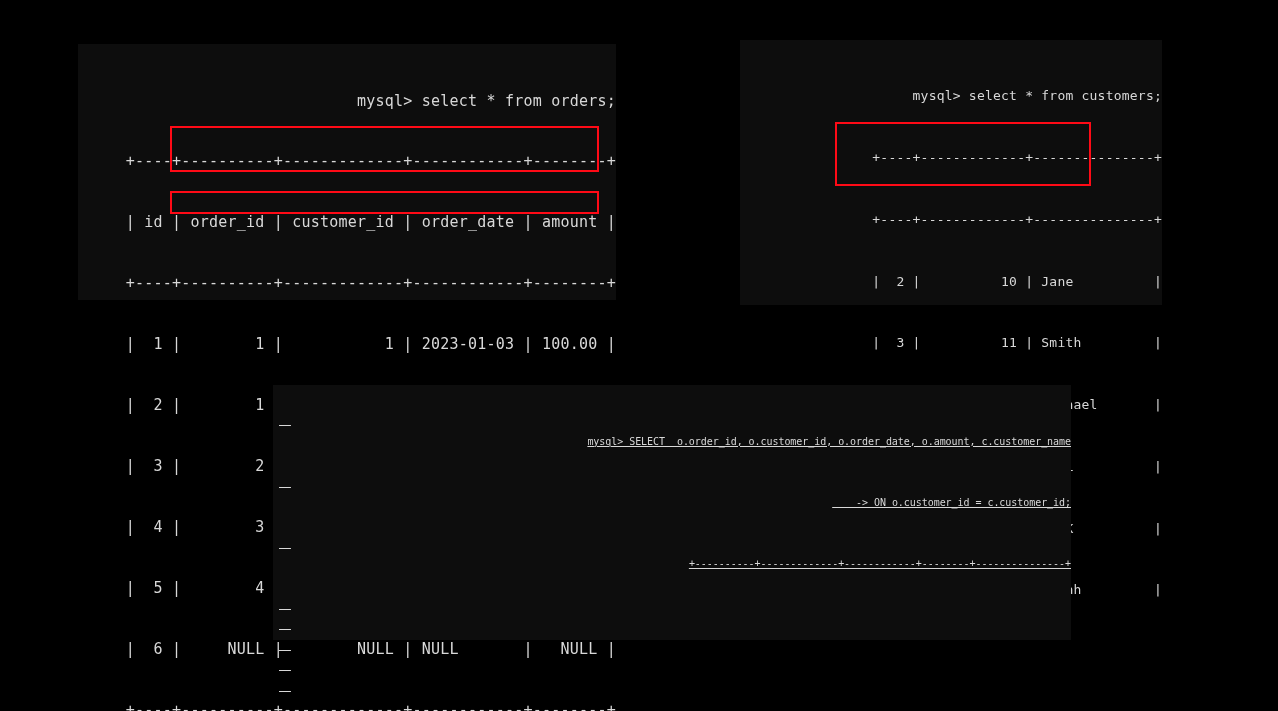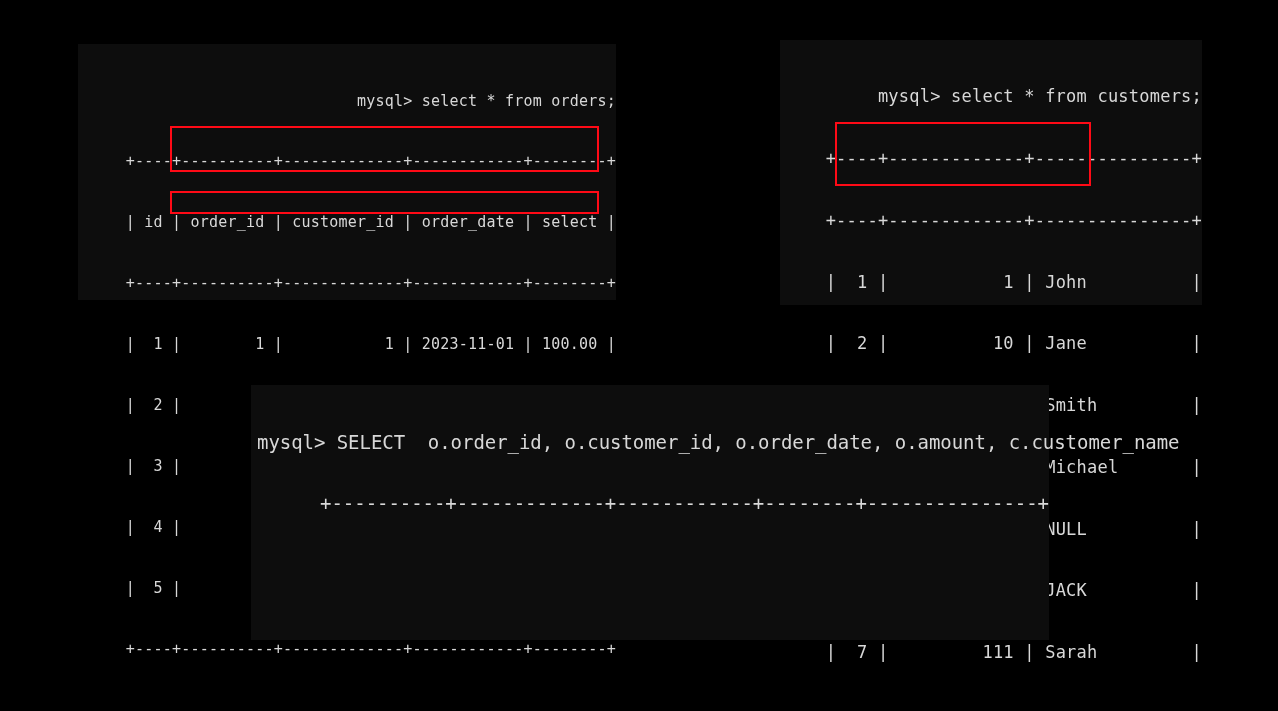--- a/index.html
+++ b/index.html
@@ -38,88 +38,90 @@
     width: 538px;
     height: 256px;
     padding: 6px 0 0 10px;
     font-size: 15px;
     line-height: 20.3px;
     letter-spacing: 0.22px;
   }
 
   
   #panel-customers {
-    left: 780px;
+    left: 740px;
     top: 40px;
     width: 422px;
     height: 265px;
     padding: 5px 0 0 8px;
-    font-size: 17px;
+    font-size: 13px;
     line-height: 20.6px;
     letter-spacing: 0.22px;
   }
 
   
   #panel-join {
-    left: 251px;
+    left: 273px;
     top: 385px;
     width: 798px;
     height: 255px;
     padding: 6px 0 0 6px;
-    font-size: 19px;
+    font-size: 10px;
     line-height: 20.4px;
     letter-spacing: -0.05px;
+    text-decoration: underline;
   }
 
   
   .highlight-box {
     position: absolute;
     border: 2px solid #ff0a16;
     box-sizing: border-box;
     pointer-events: none;
     background: transparent;
   }
   #hl-orders-1 { left: 170px; top: 126px; width: 429px; height: 46px; }
   #hl-orders-2 { left: 170px; top: 191px; width: 429px; height: 23px; }
   #hl-customers-1 { left: 835px; top: 122px; width: 256px; height: 64px; }
 </style>
 </head>
 <body>
 
 <div class="panel" id="panel-orders">
   <div class="term-line">mysql&gt; select * from orders;</div>
   <div class="term-line">+----+----------+-------------+------------+--------+</div>
-  <div class="term-line">| id | order_id | customer_id | order_date | select |</div>
+  <div class="term-line">| id | order_id | customer_id | order_date | amount |</div>
   <div class="term-line">+----+----------+-------------+------------+--------+</div>
-  <div class="term-line">|  1 |        1 |           1 | 2023-11-01 | 100.00 |</div>
+  <div class="term-line">|  1 |        1 |           1 | 2023-01-03 | 100.00 |</div>
   <div class="term-line">|  2 |        1 |          10 | 2023-02-01 | 150.00 |</div>
   <div class="term-line">|  3 |        2 |        1001 | 2023-03-01 | 200.00 |</div>
   <div class="term-line">|  4 |        3 |          11 | NULL       |  50.00 |</div>
   <div class="term-line">|  5 |        4 |        NULL | 2023-04-01 |   NULL |</div>
+  <div class="term-line">|  6 |     NULL |        NULL | NULL       |   NULL |</div>
   <div class="term-line">+----+----------+-------------+------------+--------+</div>
   
 </div>
 
 <div class="panel" id="panel-customers">
   <div class="term-line">mysql&gt; select * from customers;</div>
   <div class="term-line">+----+-------------+---------------+</div>
   <div class="term-line">+----+-------------+---------------+</div>
-  <div class="term-line">|  1 |           1 | John          |</div>
   <div class="term-line">|  2 |          10 | Jane          |</div>
   <div class="term-line">|  3 |          11 | Smith         |</div>
   <div class="term-line">|  4 |         100 | Michael       |</div>
   <div class="term-line">|  5 |         101 | NULL          |</div>
   <div class="term-line">|  5 |        NULL | JACK          |</div>
   <div class="term-line">|  7 |         111 | Sarah         |</div>
   
   
 </div>
 
 <div class="panel" id="panel-join">
   <div class="term-line">mysql&gt; SELECT  o.order_id, o.customer_id, o.order_date, o.amount, c.customer_name</div>
+  <div class="term-line">    -&gt; ON o.customer_id = c.customer_id;</div>
   <div class="term-line">+----------+-------------+------------+--------+---------------+</div>
   
   
   
   
   
   
   
 </div>
 

